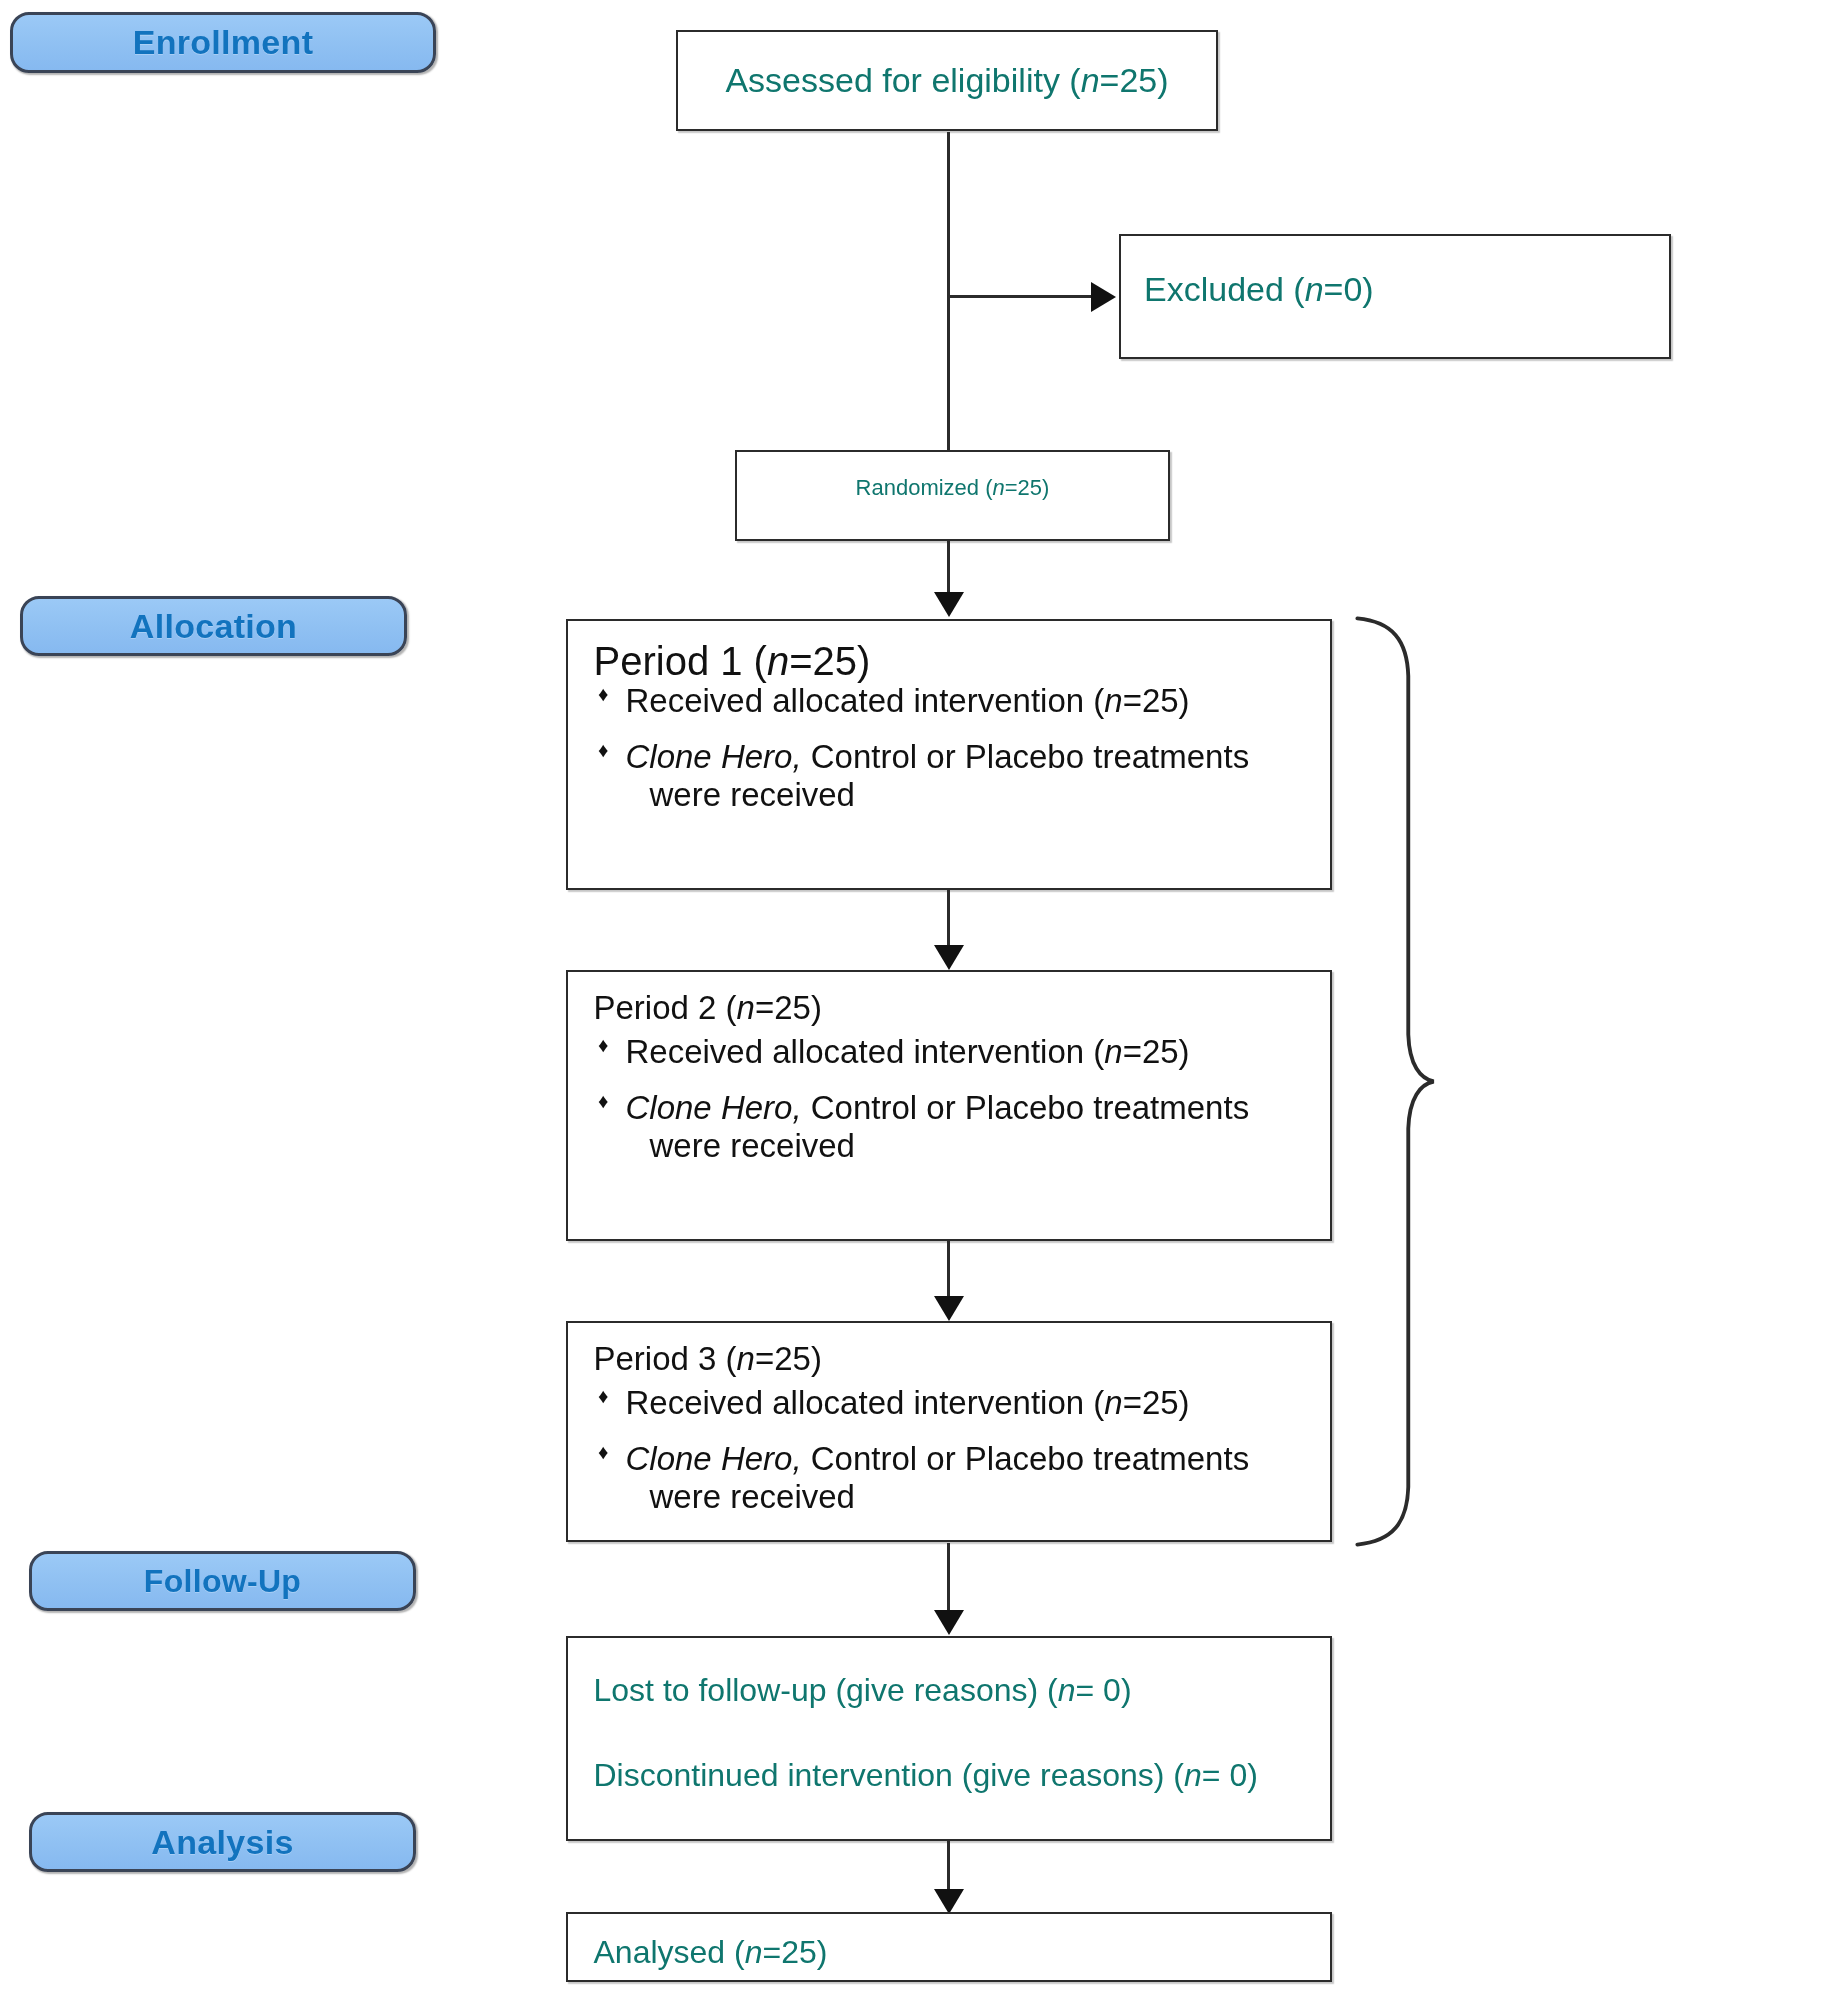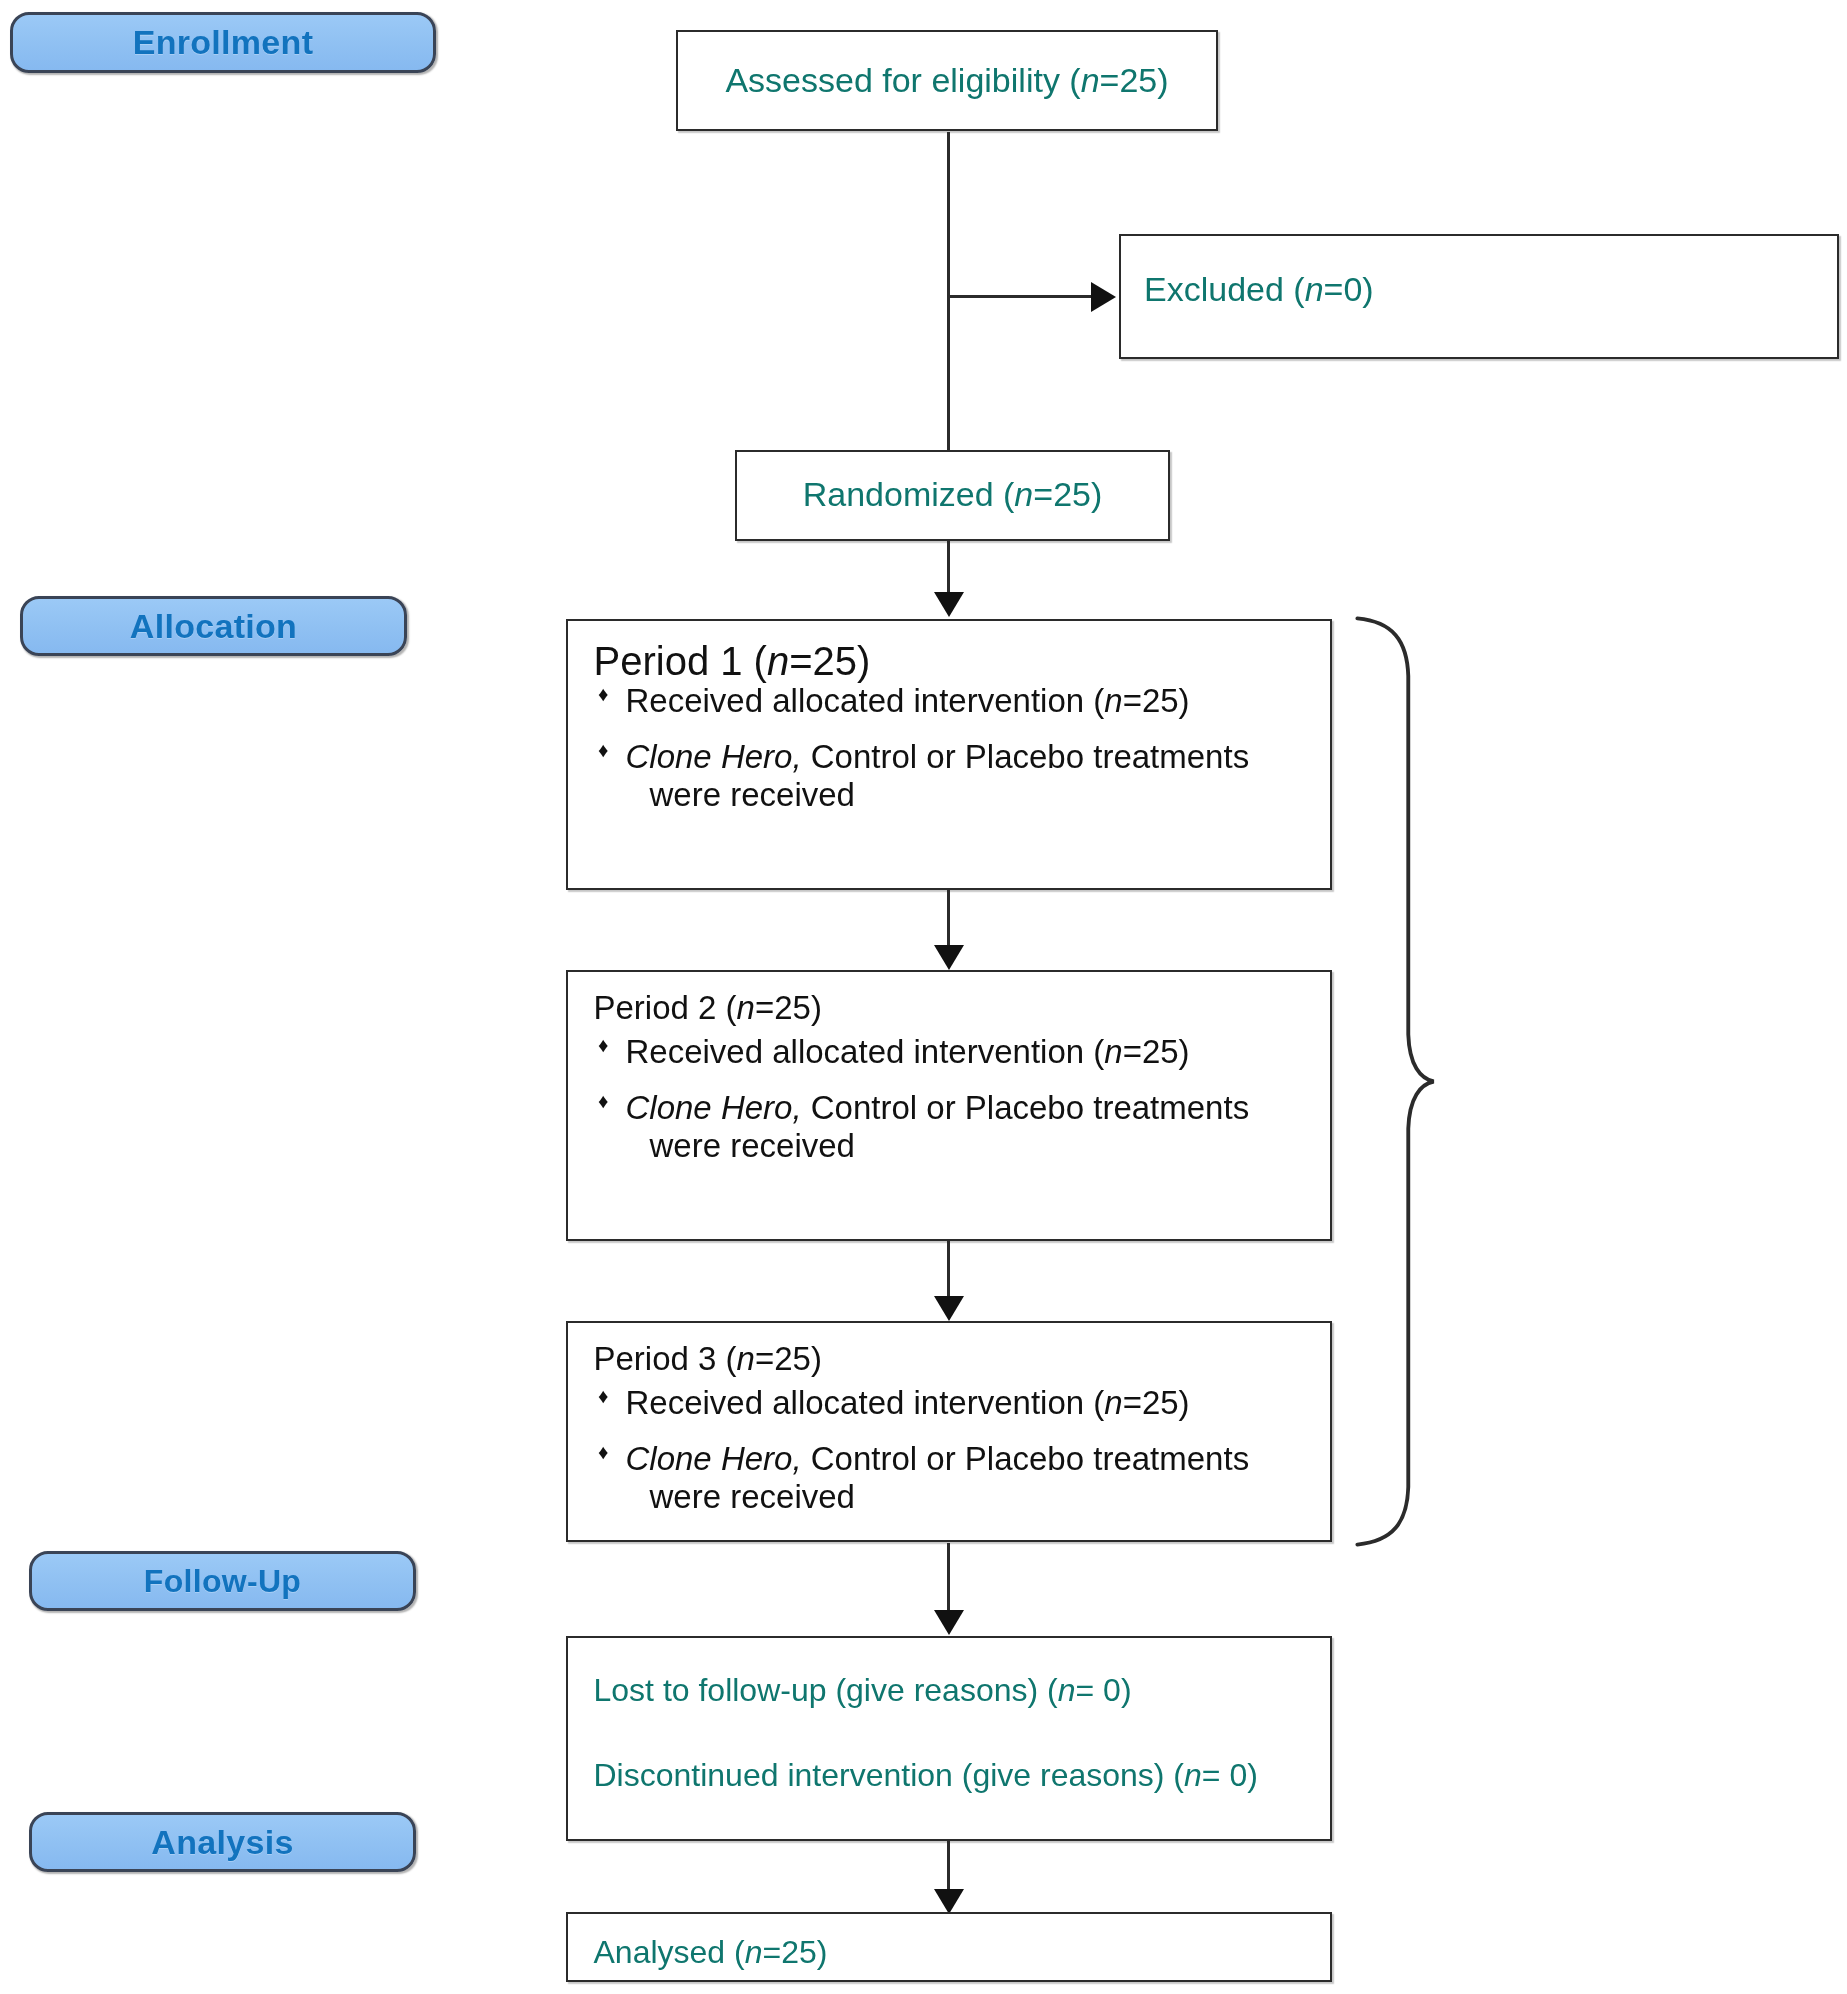--- a/index.html
+++ b/index.html
@@ -140,28 +140,28 @@
     <div class="box-text center-text" style="top:29px; font-size:34px; line-height:1.15;">
       <span>Assessed for eligibility (</span><span class="ital">n</span><span>=25)</span>
     </div>
   </div>
 
   <div class="vline" style="left:947px; top:132px; width:2.8px; height:318px;"></div>
 
   <div class="hline" style="left:947px; top:295px; width:154px; height:2.8px;"></div>
   <div class="arrow-right" style="left:1091px; top:282px;"></div>
 
-  <div class="flow-box" style="left:1119px; top:234px; width:720px; height:125px;">
+  <div class="flow-box" style="left:1119px; top:234px; width:552px; height:125px;">
     <div class="box-text left-text" style="top:34px; left:23px; right:11px; font-size:34px; line-height:1.15;">
       <span>Excluded (</span><span class="ital">n</span><span>=0)</span>
     </div>
   </div>
 
   <div class="flow-box" style="left:735px; top:450px; width:435px; height:91px;">
-    <div class="box-text center-text" style="top:23px; font-size:34px; line-height:1.15;">
+    <div class="box-text center-text" style="top:23px; font-size:22px; line-height:1.15;">
       <span>Randomized (</span><span class="ital">n</span><span>=25)</span>
     </div>
   </div>
 
   <div class="vline" style="left:947px; top:541px; width:2.8px; height:53px;"></div>
   <div class="arrow-down" style="left:934px; top:592px;"></div>
 
   <div class="flow-box" style="left:566px; top:619px; width:766px; height:271px;">
     <div class="period-title" style="font-size:40px; line-height:1.15;">
       <span>Period 1 (</span><span class="ital">n</span><span>=25)</span>

